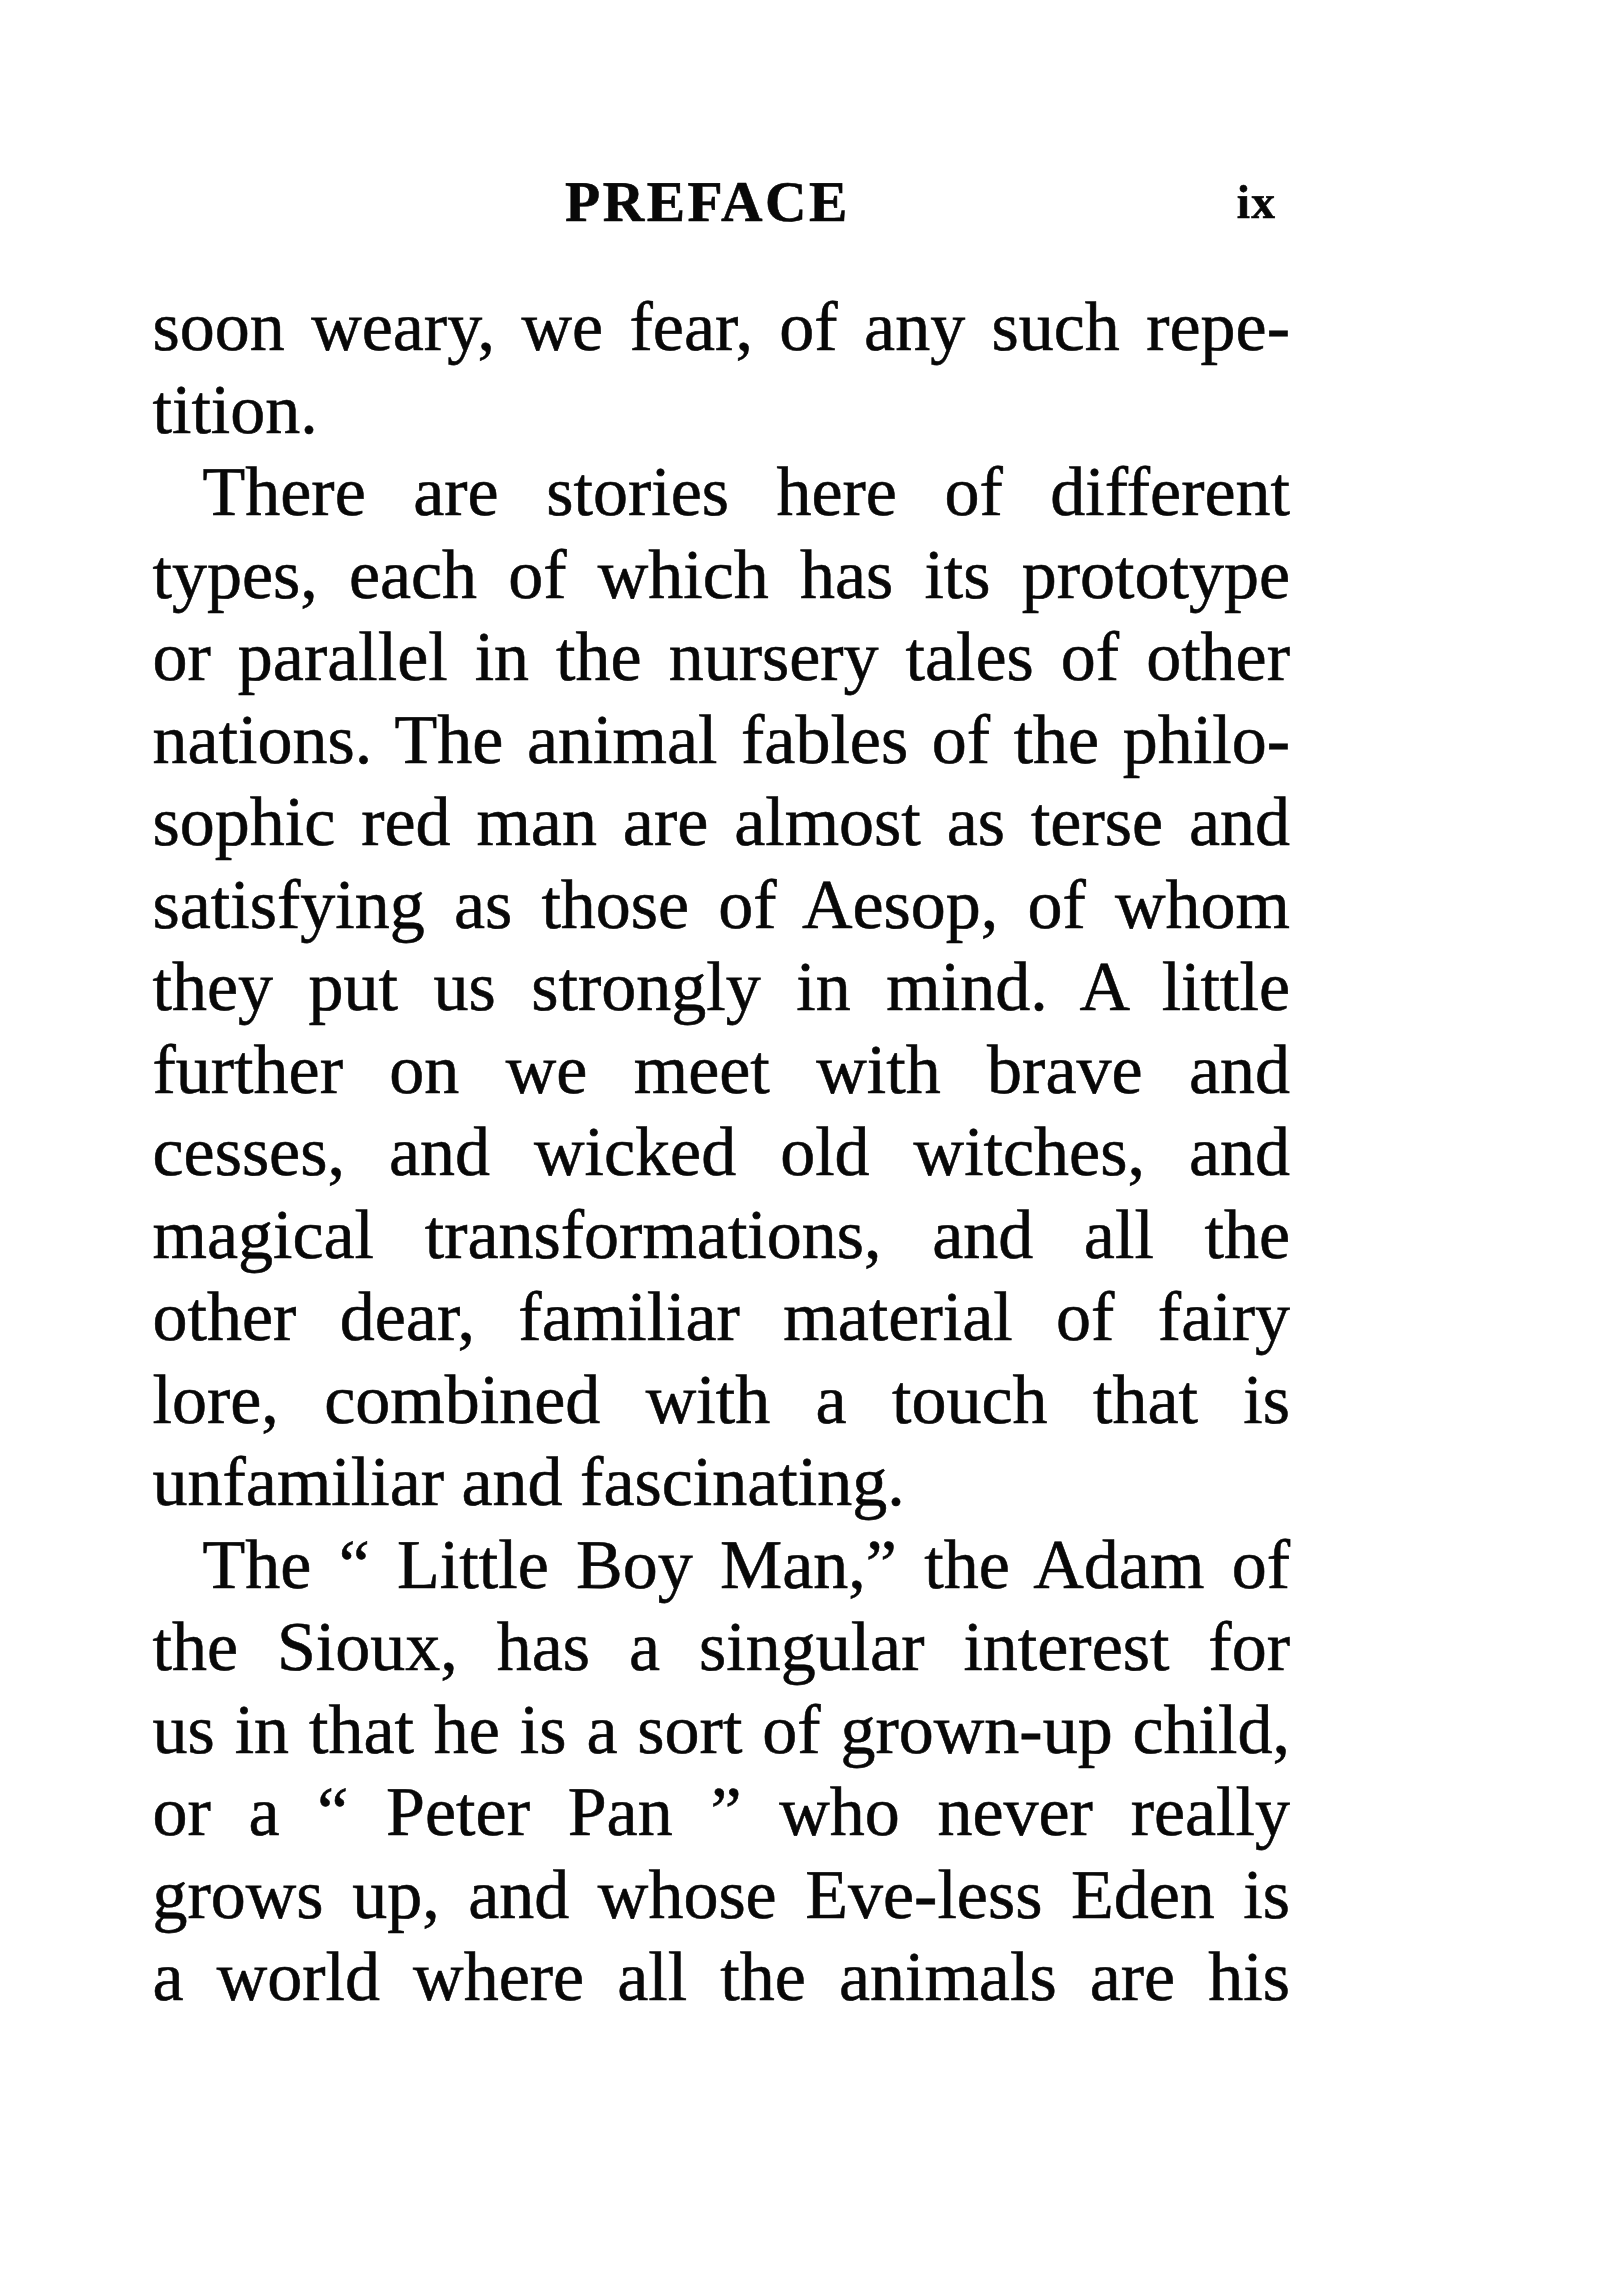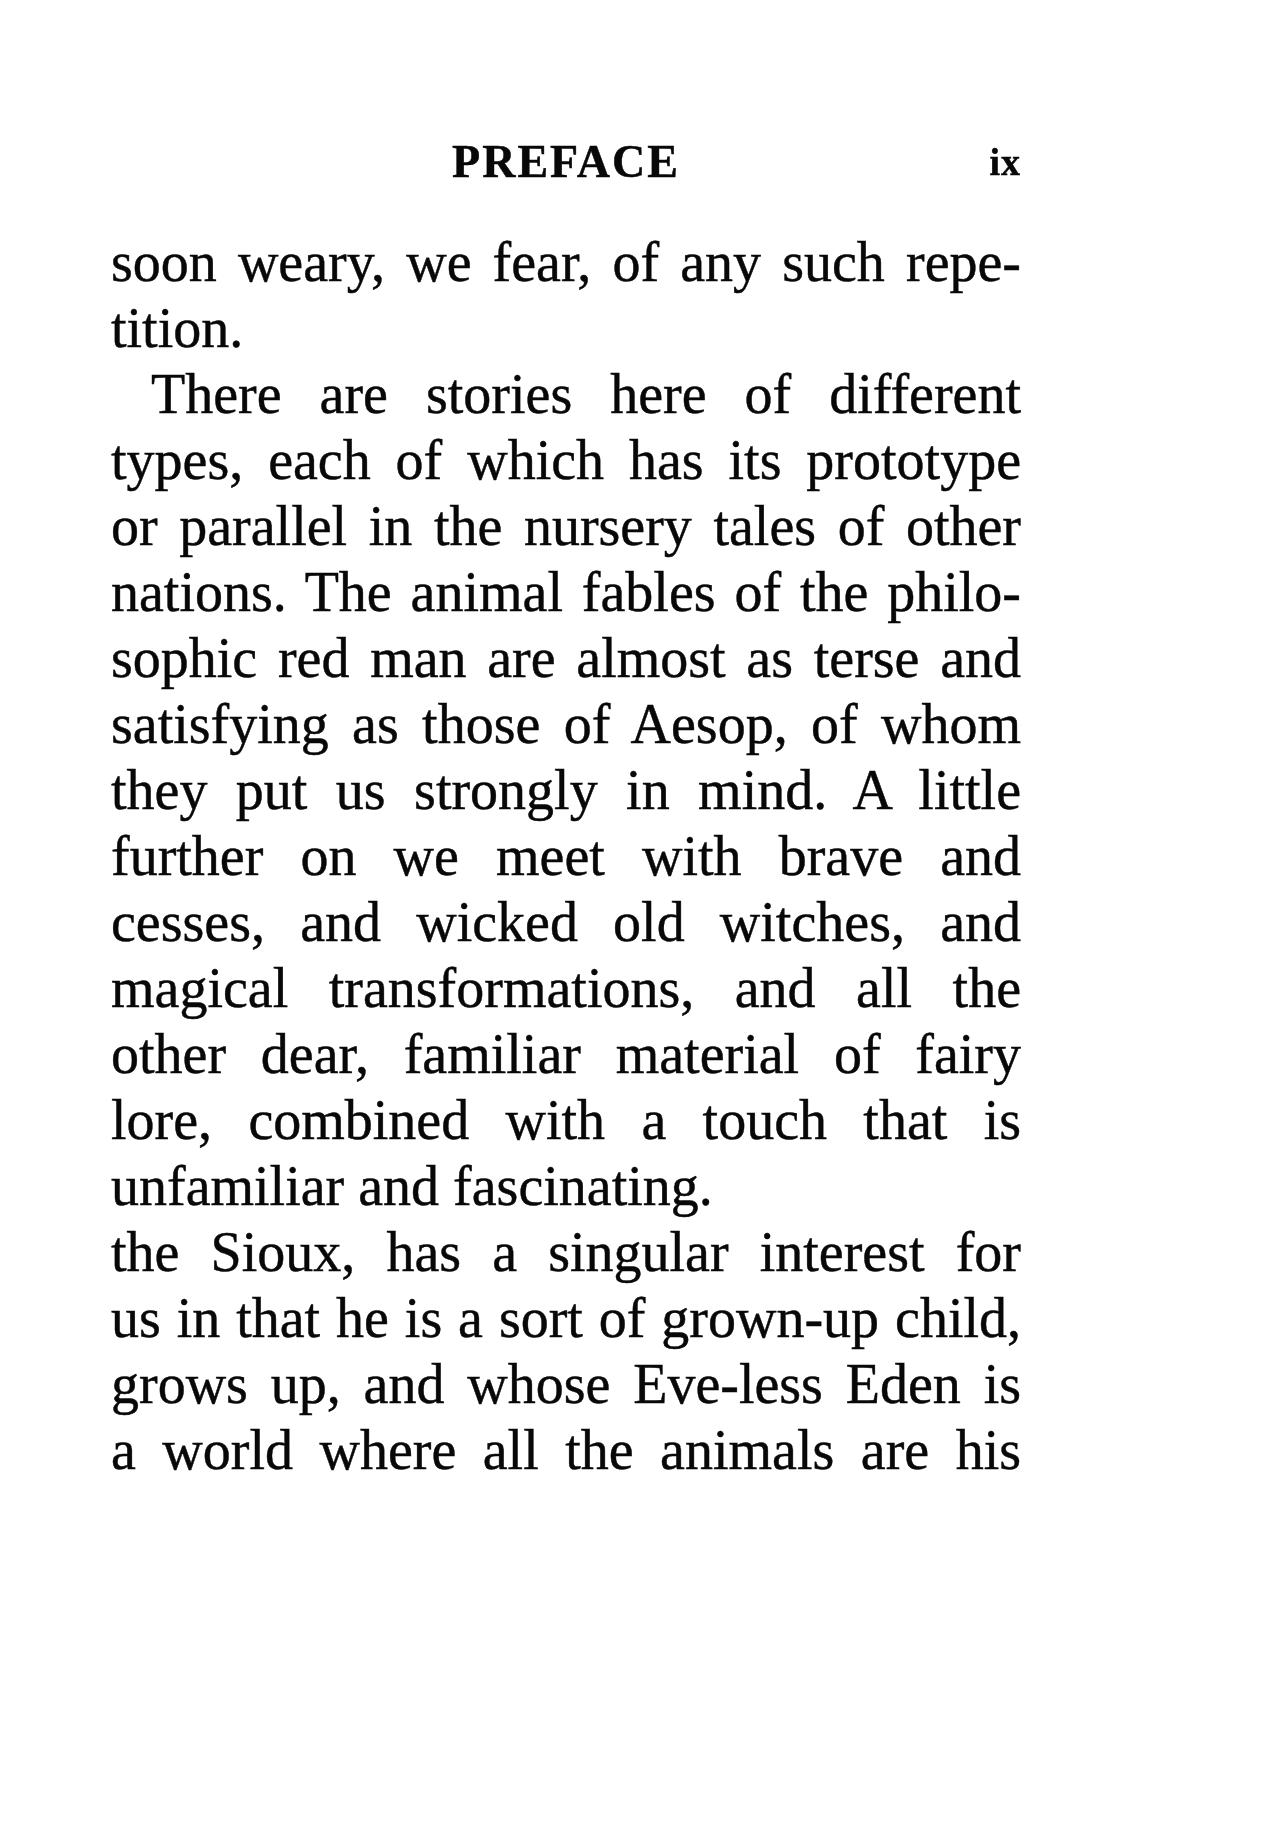--- a/index.html
+++ b/index.html
@@ -36,21 +36,21 @@
     position: absolute;
     right: 0;
     top: 0;
     font-size: 38px;
     line-height: 46px;
     font-weight: bold;
     letter-spacing: 1px;
   }
   .text-block {
     position: absolute;
-    left: 75px;
+    left: 86px;
     top: 229px;
     width: 910px;
     font-size: 56px;
     line-height: 66px;
     font-family: Liberation Serif, serif;
   }
   .line {
     height: 66px;
     white-space: normal;
     text-align: justify;
@@ -91,20 +91,22 @@
       <div class="line">nations.  The animal fables of the philo-</div>
       <div class="line">sophic red man are almost as terse and</div>
       <div class="line">satisfying as those of Aesop, of whom</div>
       <div class="line">they put us strongly in mind.  A little</div>
       <div class="line">further on we meet with brave and</div>
       <div class="line">cesses, and wicked old witches, and</div>
       <div class="line">magical transformations, and all the</div>
       <div class="line">other dear, familiar material of fairy</div>
       <div class="line">lore, combined with a touch that is</div>
       <div class="line noj">unfamiliar and fascinating.</div>
+      <div class="line indent">The “ Little Boy Man,” the Adam of</div>
       <div class="line">the Sioux, has a singular interest for</div>
       <div class="line">us in that he is a sort of grown-up child,</div>
+      <div class="line">or a “ Peter Pan ” who never really</div>
       <div class="line">grows up, and whose Eve-less Eden is</div>
       <div class="line">a world where all the animals are his</div>
     </div>
 
   <div class="speck"></div>
 </div>
 
 </body></html>

